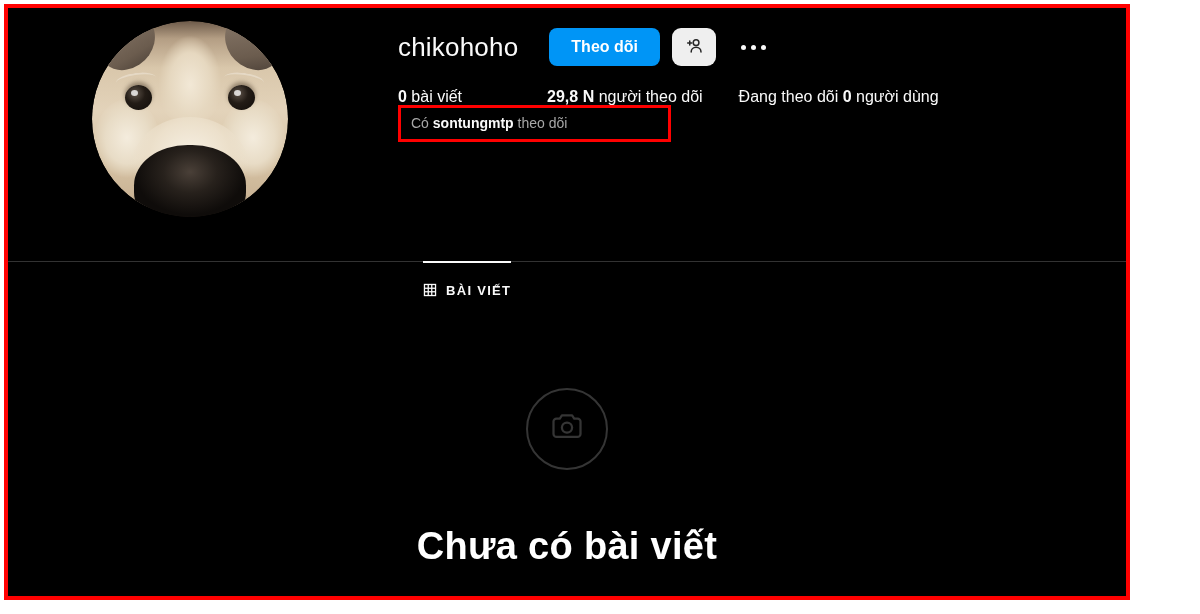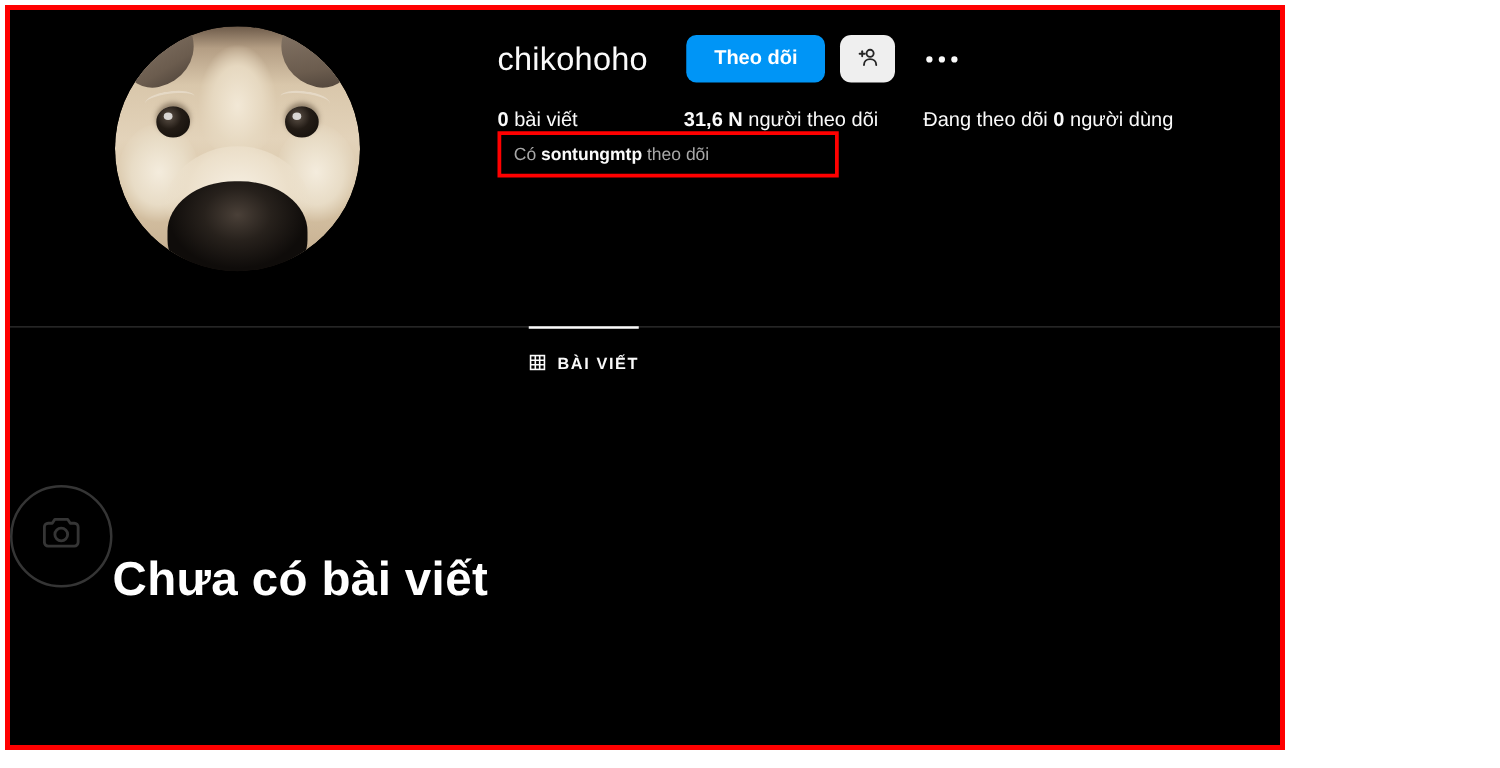--- a/index.html
+++ b/index.html
@@ -12,21 +12,21 @@
     height: 614px;
     font-family: "Liberation Sans", sans-serif;
     overflow: hidden;
   }
 
   
   #screen-frame {
     position: absolute;
     left: 4px;
     top: 4px;
-    width: 1024px;
+    width: 1126px;
     height: 596px;
     border: 4px solid #ff0000;
     box-sizing: border-box;
     background: #a21caf;
   }
   #page-body {
     position: absolute;
     left: 0; top: 0; right: 0; bottom: 0;
     background: #000000;
     overflow: hidden;
@@ -295,21 +295,22 @@
   .tab + .tab { margin-left: 96px; }
   .tab .glyph { display: flex; align-items: center; }
 
   
   .empty-state {
     position: absolute;
     left: 0;
     right: 0;
     top: 380px;
     display: flex;
-    flex-direction: row;
+    flex-direction: column;
+    align-items: center;
   }
   .camera-circle {
     width: 78px;
     height: 78px;
     border: 2px solid #353535;
     border-radius: 50%;
     display: flex;
     align-items: center;
     justify-content: center;
   }
@@ -370,21 +371,21 @@
             <i></i>
           </button>
         </div>
 
         <div class="stats-row">
           <div class="stat">
             <b>0</b>
             <span>bài viết</span>
           </div>
           <div class="stat">
-            <b>31,6 N</b>
+            <b>29,8 N</b>
             <span>người theo dõi</span>
           </div>
           <div class="stat">
             <span>Đang theo dõi</span>
             <b>0</b>
             <span>người dùng</span>
           </div>
         </div>
 
 

